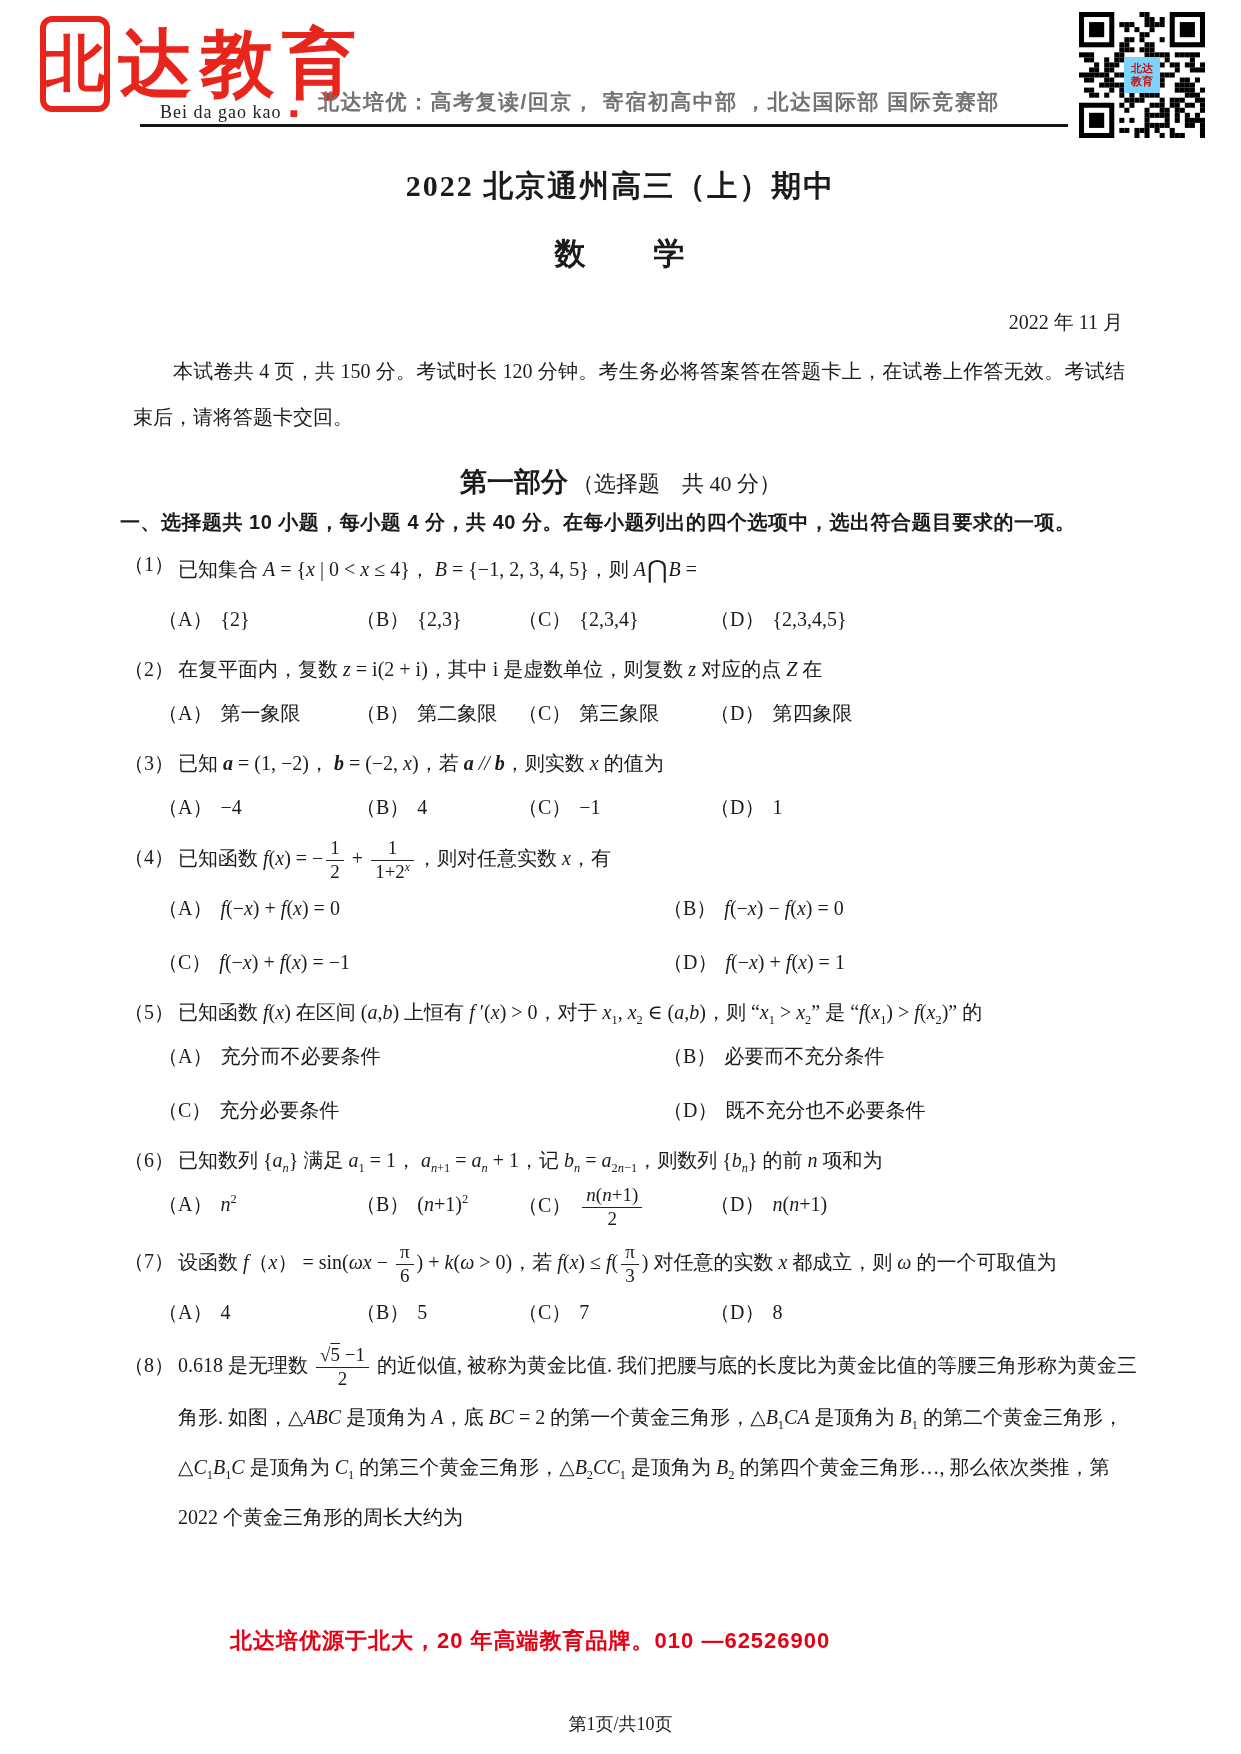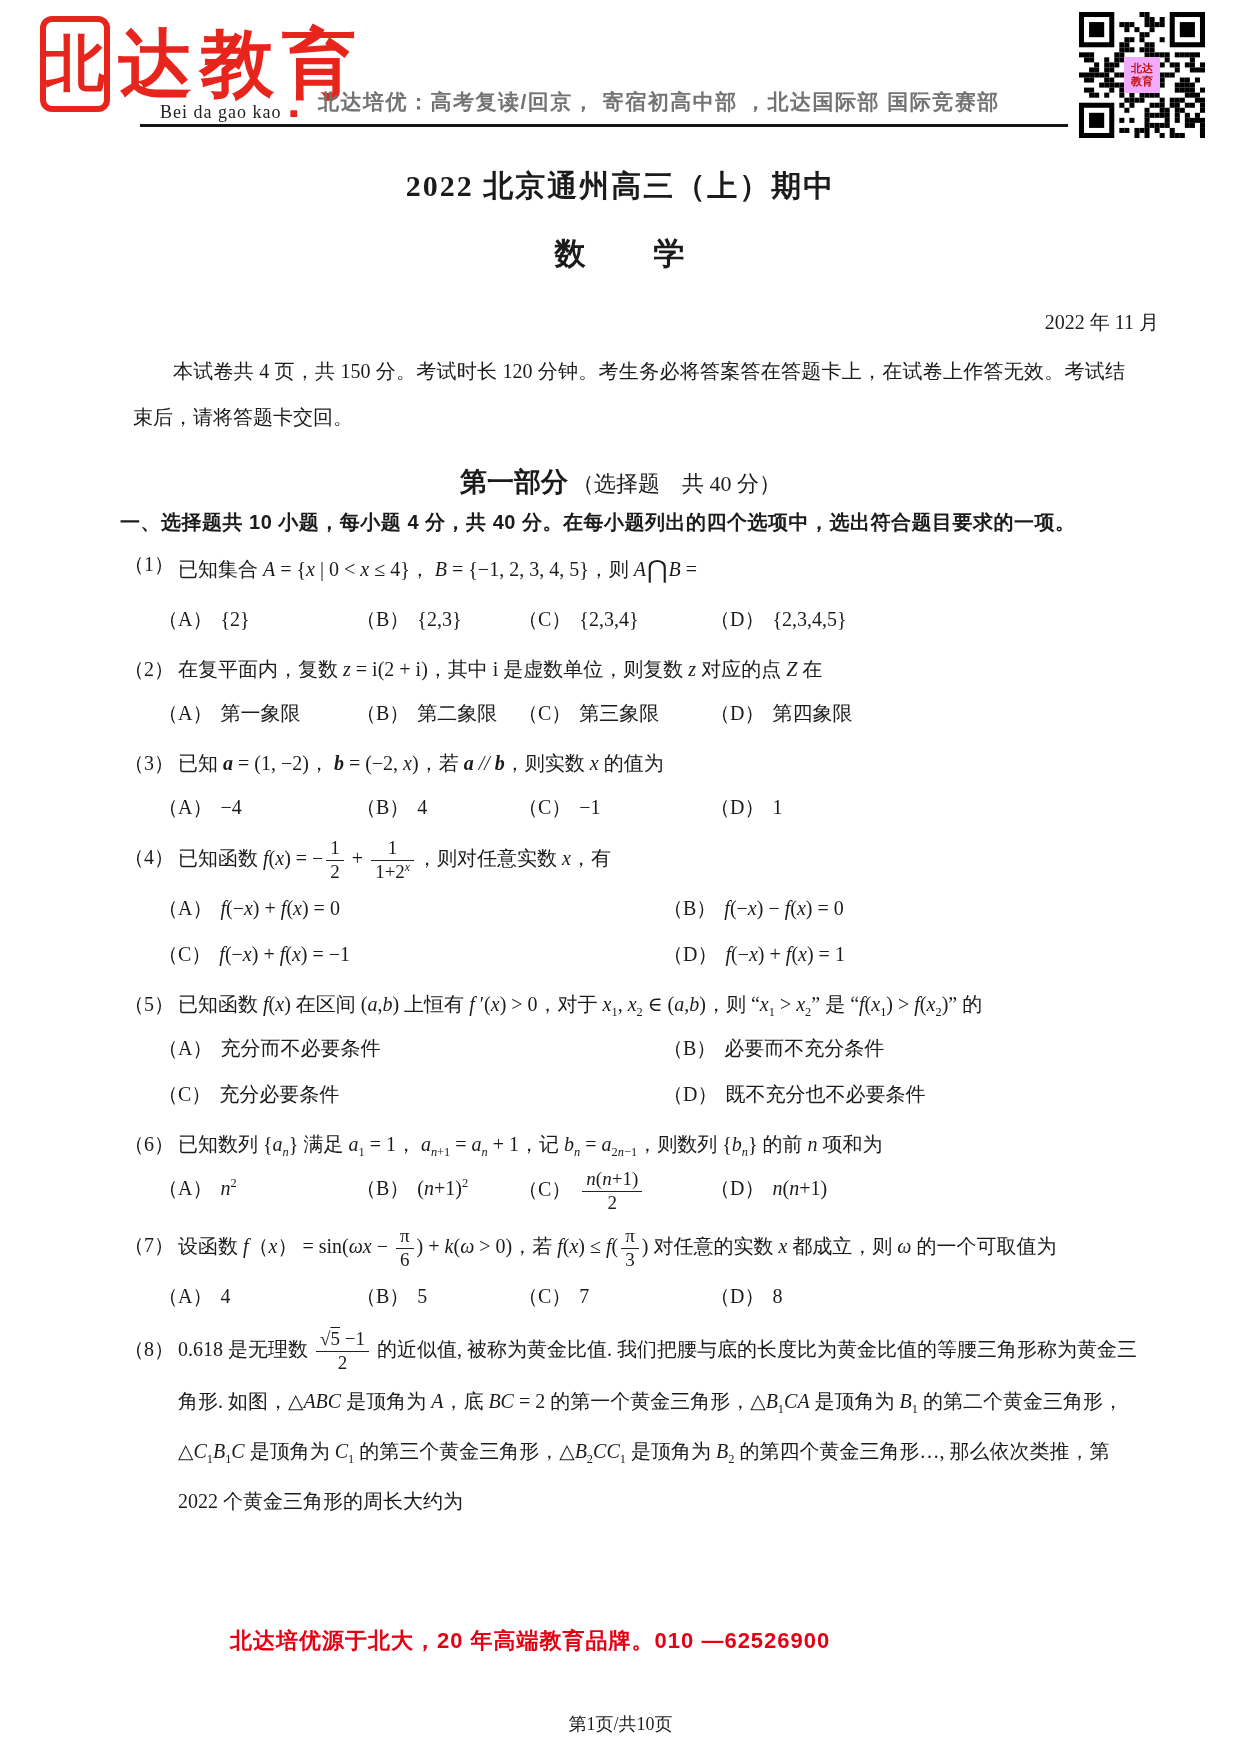--- a/index.html
+++ b/index.html
@@ -17,47 +17,47 @@
   .logo-cn{font-size:74px;font-weight:bold;color:#e8251d;letter-spacing:8px;line-height:1;
            margin-left:8px;font-family:"Liberation Serif",serif}
   .logo-sub{position:absolute;left:120px;top:86px;font-size:18px;color:#222;letter-spacing:1px}
   .red-sq{color:#e8251d;font-size:14px;margin-left:8px}
   .tagline{position:absolute;left:318px;top:80px;font-family:"Liberation Sans","DejaVu Sans",sans-serif;
            font-weight:bold;font-size:21px;color:#737373;letter-spacing:1.5px;white-space:nowrap}
   .header-rule{position:absolute;left:140px;top:116px;width:928px;height:3px;background:#151515}
   .qr{position:absolute;right:36px;top:4px;width:126px;height:126px}
   .qr svg{width:100%;height:100%;display:block}
   .qr-badge{position:absolute;left:50%;top:50%;transform:translate(-50%,-50%);
-            width:36px;height:36px;background:#f0abfc;display:flex;flex-direction:column;
+            width:36px;height:36px;background:#7dd3fc;display:flex;flex-direction:column;
             align-items:center;justify-content:center;line-height:1.15}
   .qr-badge span{color:#c21510;font-size:11px;font-weight:bold;white-space:nowrap}
 
   
   .doc-title{text-align:center;font-size:30px;font-weight:bold;letter-spacing:2px;margin-top:22px}
   .doc-subject{text-align:center;font-size:31px;font-weight:bold;margin-top:26px;letter-spacing:2px}
-  .doc-date{text-align:right;padding-right:82px;font-size:20px;margin-top:34px}
+  .doc-date{text-align:right;padding-right:118px;font-size:20px;margin-top:34px}
   .intro{margin:12px 116px 0 133px;font-size:20px;line-height:2.3;text-indent:2em;text-align:justify}
 
   
   .section-head{text-align:center;margin-top:24px}
   .section-title{font-size:27px;font-weight:bold;font-family:"Liberation Sans","DejaVu Sans",sans-serif}
   .section-sub{font-size:22px;margin-left:4px}
   .instructions{margin:9px 90px 0 120px;font-size:20px;font-weight:bold;
                 font-family:Liberation Sans, sans-serif;letter-spacing:.5px}
 
   
   .questions{margin:6px 96px 0 124px;font-size:20px}
   .question{margin-bottom:4px}
   .q-stem{display:flex;line-height:2.2}
   .q-stem.tall{line-height:2.5}
   .q-num{flex:none;padding-right:4px}
   .q-text{flex:1}
   .q-options{margin-left:34px;margin-bottom:6px}
   .q-options.cols4{display:grid;grid-template-columns:198px 162px 192px 1fr}
-  .q-options.cols2{display:grid;grid-template-columns:505px 1fr;row-gap:2px}
+  .q-options.cols2{display:grid;grid-template-columns:505px 1fr;row-gap:10px}
   .opt{line-height:2.2;white-space:nowrap}
   .opt-label{margin-right:8px}
 
   
   i{font-style:italic}
   sub,sup{font-size:.62em}
   .frac{display:inline-flex;flex-direction:column;vertical-align:middle;text-align:center;
         margin:2px 3px;line-height:1.2;font-size:.95em}
   .frac .num{display:block;padding:0 4px;border-bottom:1.5px solid #222}
   .frac .den{display:block;padding:0 4px}

